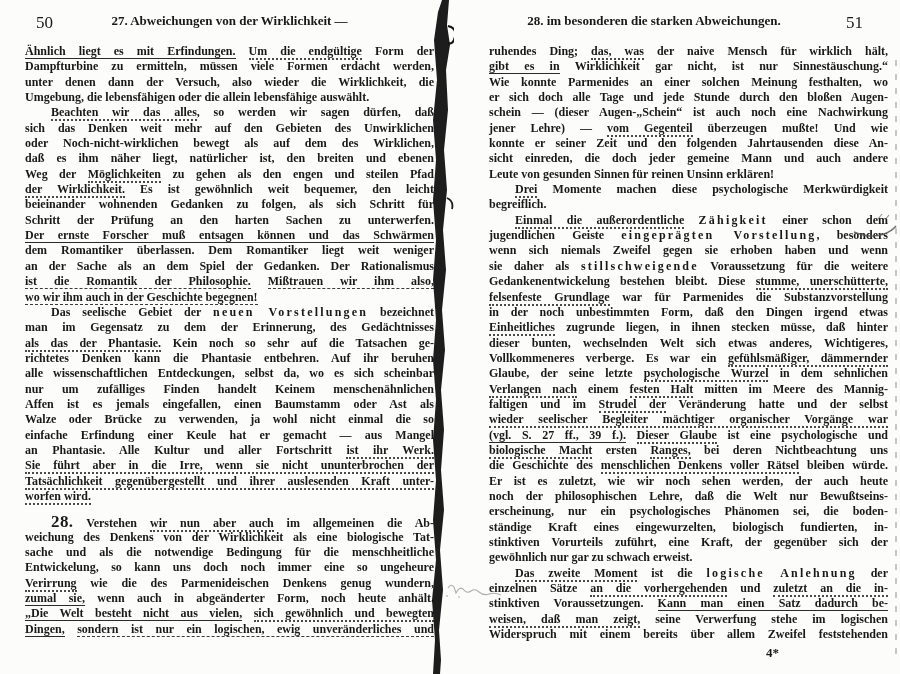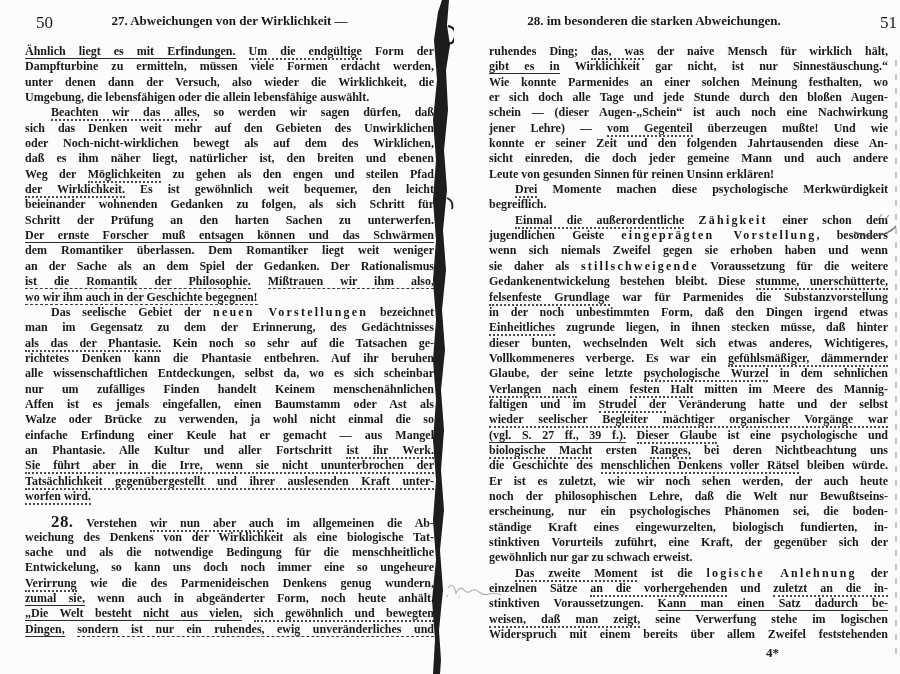--- a/index.html
+++ b/index.html
@@ -19,21 +19,21 @@
   .u{border-bottom:1.6px solid #2b2b2b;}
   .ud{border-bottom:1.6px dashed #3a3a3a;}
   .udot{border-bottom:2px dotted #4a4a4a;}
   .sp{letter-spacing:2.2px;}
   .b{font-size:17px;letter-spacing:.4px;}
   .running-head{position:absolute;top:13px;font-weight:bold;font-size:13px;text-align:center;}
   #head-left{left:25px;width:409px;}
   #head-right{left:489px;width:330px;}
   .page-num{position:absolute;top:13px;font-weight:normal;font-size:17px;}
   #num-left{left:36px;}
-  #num-right{left:880px;}
+  #num-right{left:846px;}
   #footer-mark{position:absolute;left:766px;top:645px;font-weight:bold;font-size:13px;}
   #gutter{position:absolute;left:428px;top:0;width:26px;height:674px;}
   #page-edge{position:absolute;left:895px;top:60px;width:2px;height:600px;
     background:repeating-linear-gradient(to bottom,#999 0 6px,transparent 6px 14px);opacity:.55;}
   .pencil{position:absolute;}
 </style>
 </head>
 <body>
 
 <div class="page-num" id="num-left">50</div>
@@ -72,21 +72,21 @@
     <div class="line"><span class="udot">Sie führt aber in die Irre, wenn sie nicht ununterbrochen der</span></div>
     <div class="line"><span class="udot">Tatsächlichkeit gegenübergestellt und ihrer auslesenden Kraft unter-</span></div>
     <div class="line end"><span class="udot">worfen wird.</span></div>
     <div class="line indent gap"><span class="b">28.</span><span> Verstehen </span><span class="udot">wir nun aber auch</span><span> im allgemeinen die Ab-</span></div>
     <div class="line"><span>weichung des Denkens von der Wirklichkeit als eine biologische Tat-</span></div>
     <div class="line"><span>sache und als die notwendige Bedingung für die menschheitliche</span></div>
     <div class="line"><span>Entwickelung, so kann uns doch noch immer eine so ungeheure</span></div>
     <div class="line"><span class="udot">Verirrung</span><span> wie die des Parmenideischen Denkens genug wundern,</span></div>
     <div class="line"><span class="u">zumal sie,</span><span> wenn auch in abgeänderter Form, noch heute anhält.</span></div>
     <div class="line"><span class="u">„Die Welt besteht nicht aus vielen,</span><span> </span><span class="udot">sich gewöhnlich und bewegten</span></div>
-    <div class="line"><span class="u">Dingen,</span><span> </span><span class="ud">sondern ist nur ein ruhendes, ewig unveränderliches und</span></div>
+    <div class="line"><span class="u">Dingen,</span><span> </span><span class="ud">sondern ist nur ein logischen, ewig unveränderliches und</span></div>
   </div>
 <div class="page-col" id="col-right">
     <div class="line"><span>ruhendes Ding; </span><span class="udot">das, was</span><span> der naive Mensch für wirklich hält,</span></div>
     <div class="line"><span class="u">gibt es in</span><span> Wirklichkeit gar nicht, ist nur Sinnestäuschung.“</span></div>
     <div class="line"><span>Wie konnte Parmenides an einer solchen Meinung festhalten, wo</span></div>
     <div class="line"><span>er sich doch alle Tage und jede Stunde durch den bloßen Augen-</span></div>
     <div class="line"><span>schein — (dieser Augen-„Schein“ ist auch noch eine Nachwirkung</span></div>
     <div class="line"><span>jener Lehre) — </span><span class="udot">vom Gegenteil</span><span> überzeugen mußte! Und wie</span></div>
     <div class="line"><span>konnte er seiner Zeit und den folgenden Jahrtausenden diese An-</span></div>
     <div class="line"><span>sicht einreden, die doch jeder gemeine Mann und auch andere</span></div>

